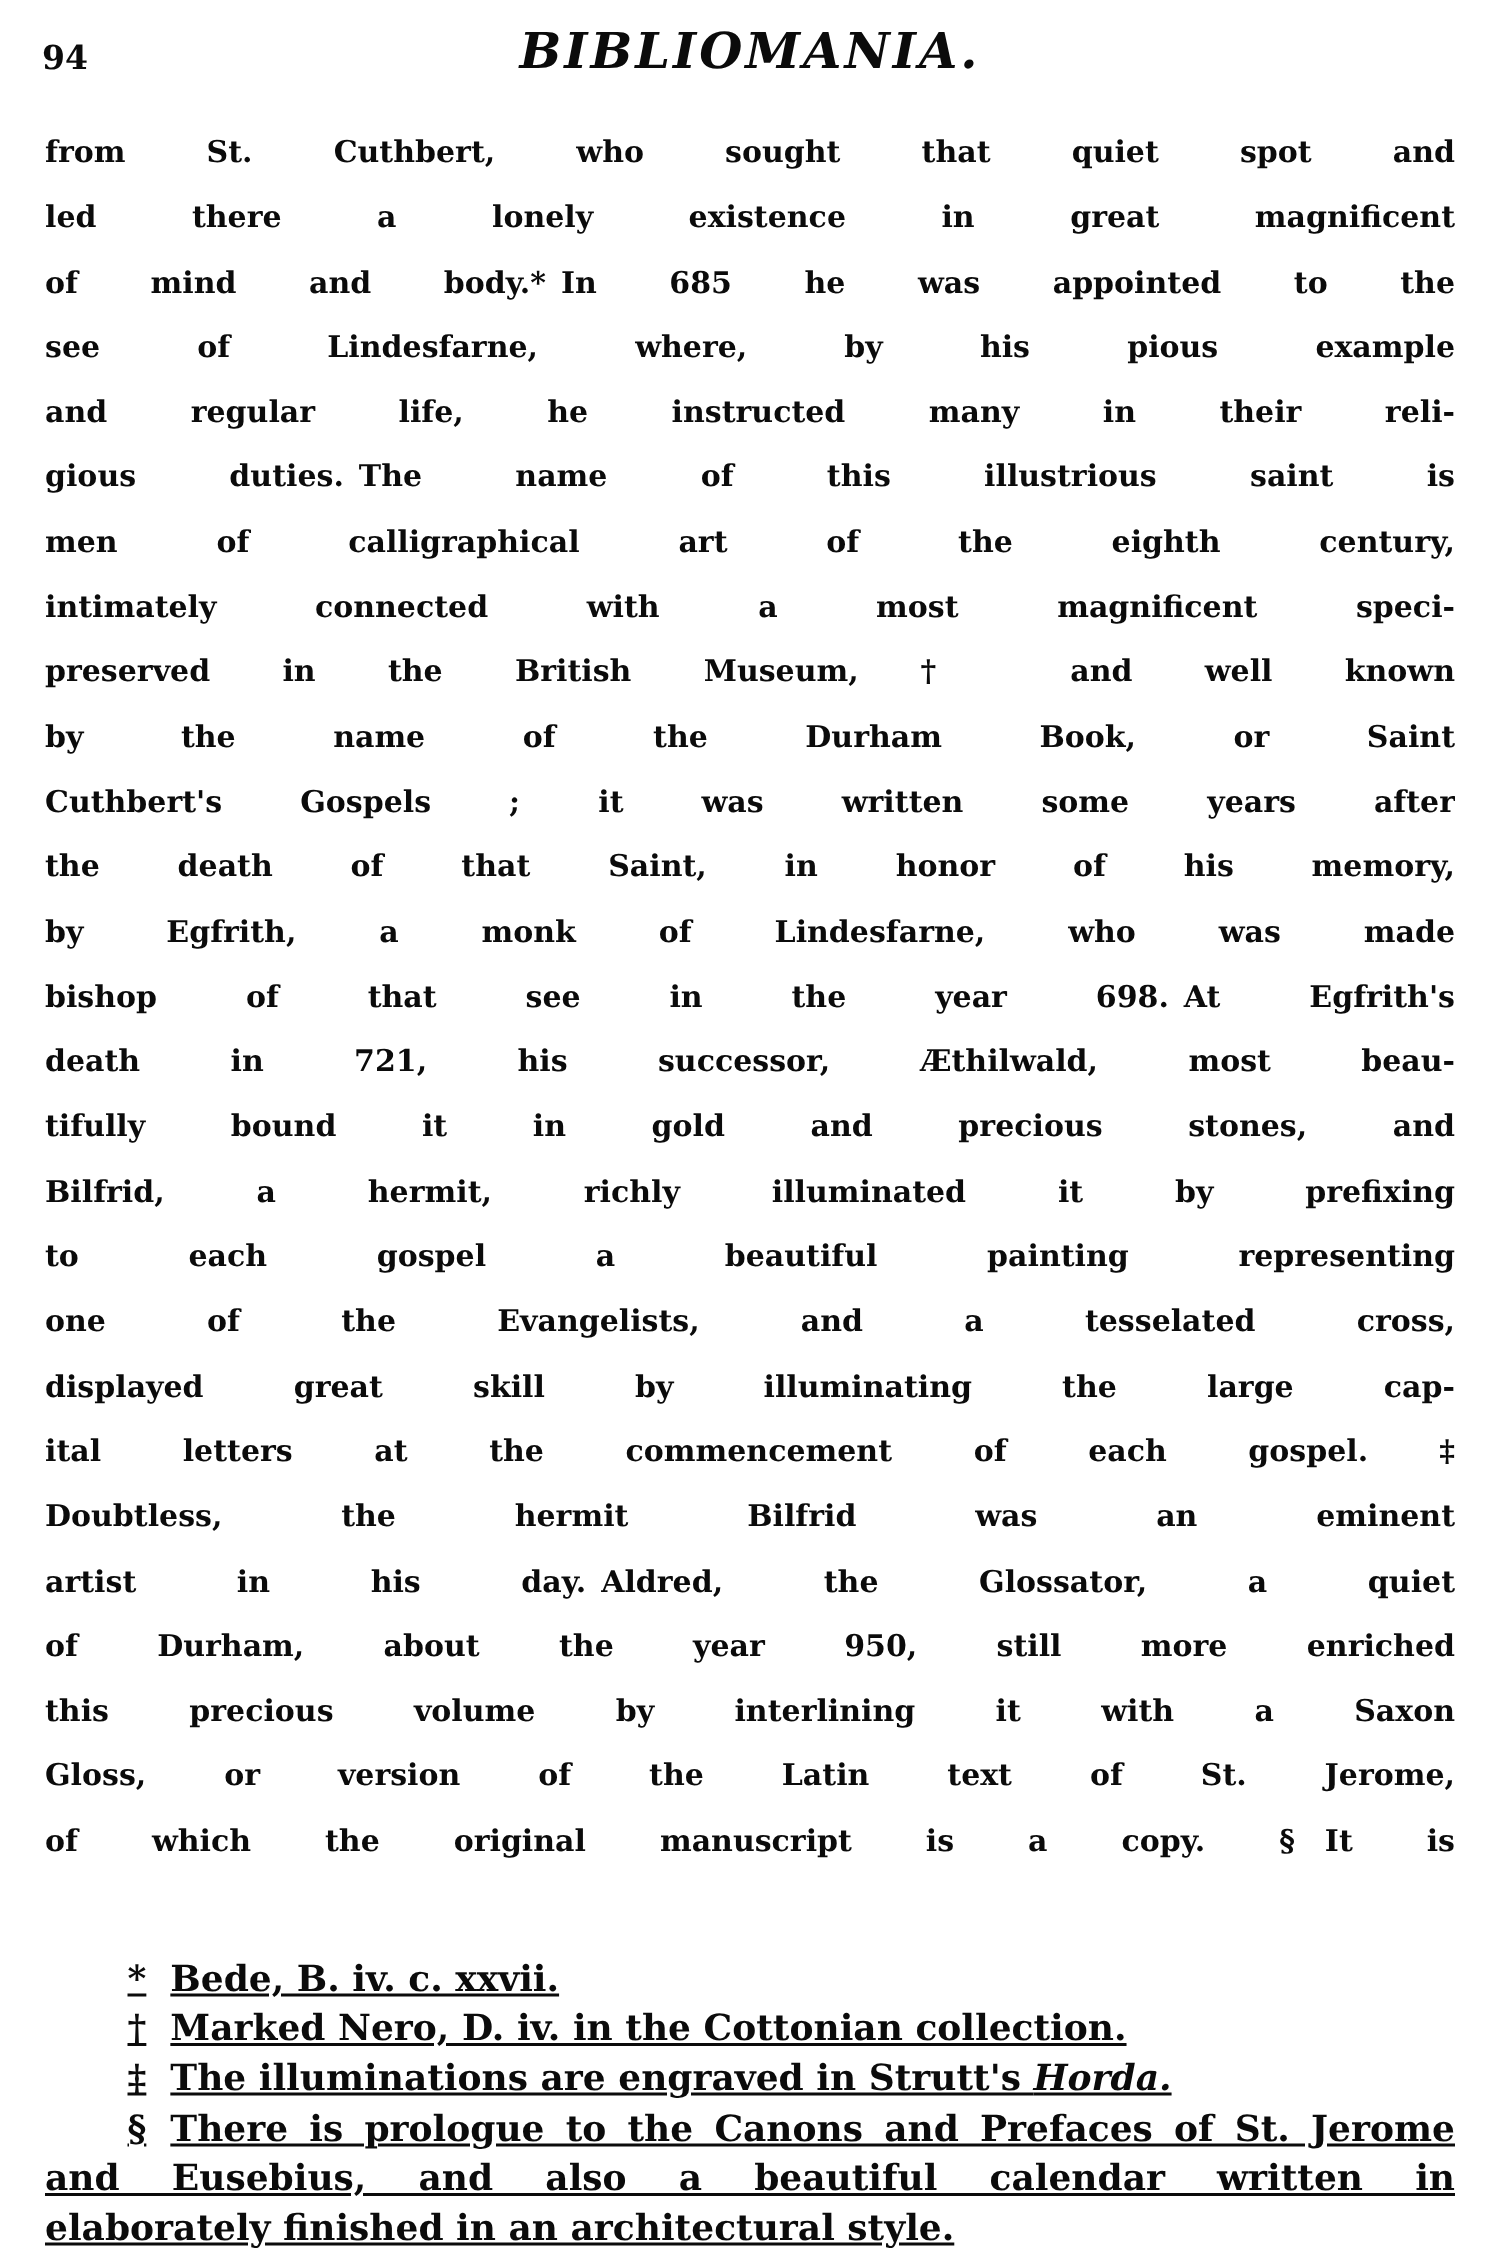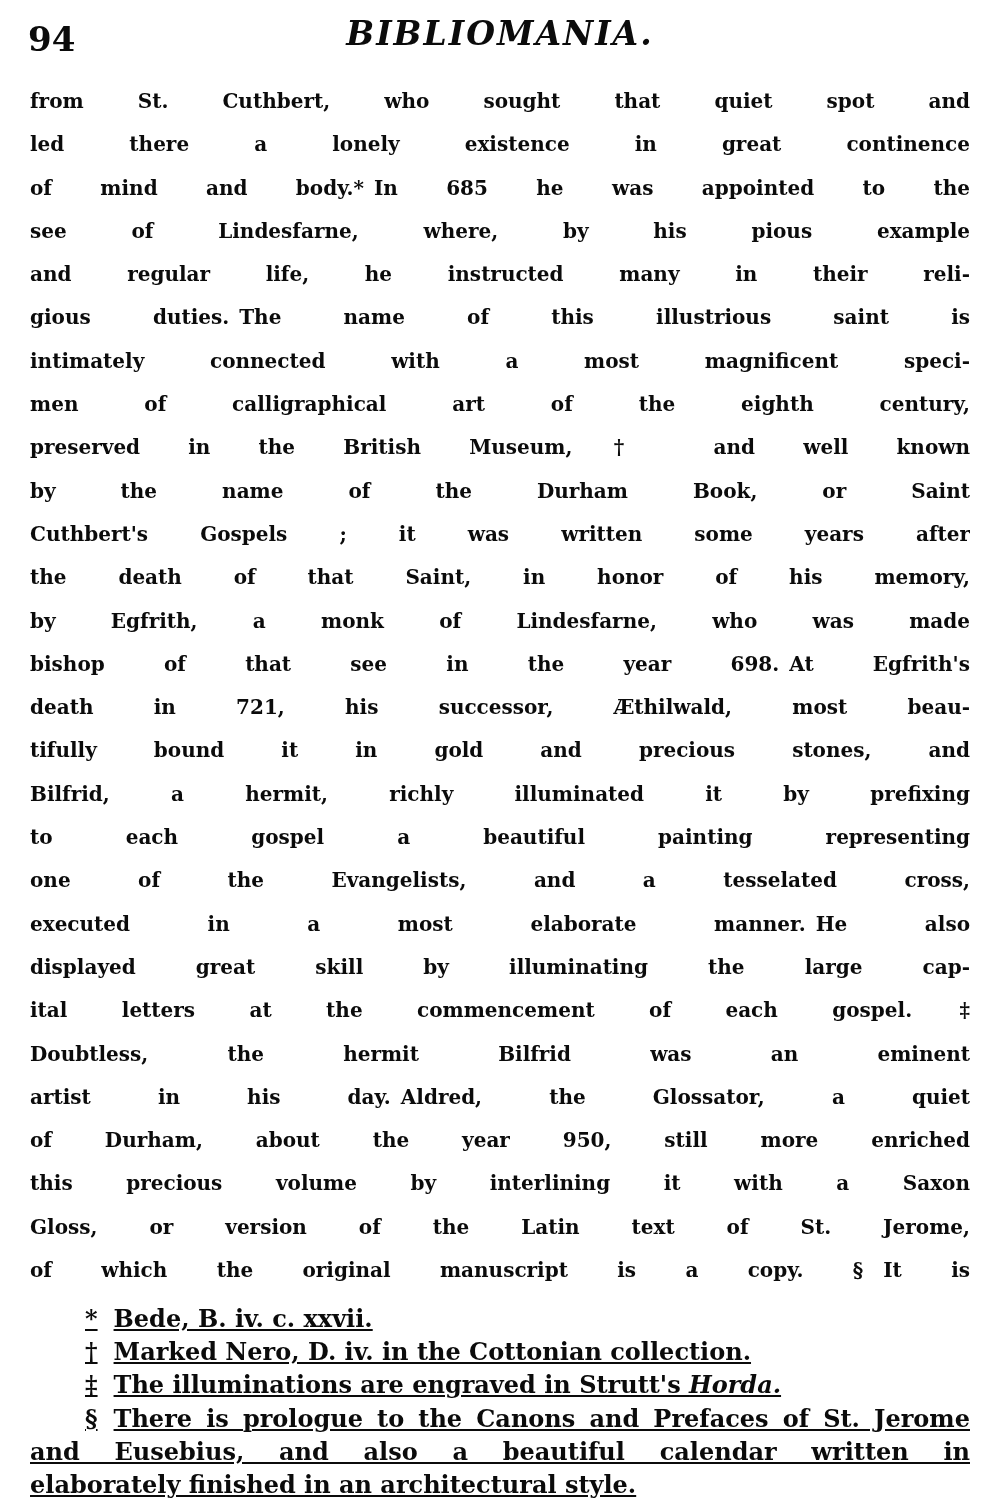--- a/index.html
+++ b/index.html
@@ -12,21 +12,21 @@
     font-family: "DejaVu Serif", "Liberation Serif", serif;
     color: #0b0b0b;
     font-weight: bold;
     -webkit-font-smoothing: antialiased;
   }
   .page { position: absolute; inset: 0; }
   .page-number {
     position: absolute;
     left: 28px;
     top: 20px;
-    font-size: 34px;
+    font-size: 22px;
     line-height: 38px;
   }
   .page-title {
     position: absolute;
     left: 30px;
     top: 14px;
     width: 940px;
     text-align: center;
     font-size: 33px;
     line-height: 40px;
@@ -74,39 +74,38 @@
 <body>
 
 <div class="page">
 
   <div class="page-number">94</div>
 
   <div class="page-title">BIBLIOMANIA.</div>
 
   <div class="body-text">
       <div class="bline">from St. Cuthbert, who sought that quiet spot and</div>
-      <div class="bline">led there a lonely existence in great continence</div>
+      <div class="bline">led there a lonely existence in great magnificent</div>
       <div class="bline">of mind and body.* In 685 he was appointed to the</div>
       <div class="bline">see of Lindesfarne, where, by his pious example</div>
       <div class="bline">and regular life, he instructed many in their reli-</div>
       <div class="bline">gious duties. The name of this illustrious saint is</div>
+      <div class="bline">men of calligraphical art of the eighth century,</div>
       <div class="bline">intimately connected with a most magnificent speci-</div>
-      <div class="bline">men of calligraphical art of the eighth century,</div>
       <div class="bline">preserved in the British Museum,† and well known</div>
       <div class="bline">by the name of the Durham Book, or Saint</div>
       <div class="bline">Cuthbert's Gospels ; it was written some years after</div>
       <div class="bline">the death of that Saint, in honor of his memory,</div>
       <div class="bline">by Egfrith, a monk of Lindesfarne, who was made</div>
       <div class="bline">bishop of that see in the year 698. At Egfrith's</div>
       <div class="bline">death in 721, his successor, Æthilwald, most beau-</div>
       <div class="bline">tifully bound it in gold and precious stones, and</div>
       <div class="bline">Bilfrid, a hermit, richly illuminated it by prefixing</div>
       <div class="bline">to each gospel a beautiful painting representing</div>
       <div class="bline">one of the Evangelists, and a tesselated cross,</div>
-      <div class="bline">executed in a most elaborate manner. He also</div>
       <div class="bline">displayed great skill by illuminating the large cap-</div>
       <div class="bline">ital letters at the commencement of each gospel.‡</div>
       <div class="bline">Doubtless, the hermit Bilfrid was an eminent</div>
       <div class="bline">artist in his day. Aldred, the Glossator, a quiet</div>
       <div class="bline">of Durham, about the year 950, still more enriched</div>
       <div class="bline">this precious volume by interlining it with a Saxon</div>
       <div class="bline">Gloss, or version of the Latin text of St. Jerome,</div>
       <div class="bline">of which the original manuscript is a copy. § It is</div>
     </div>
 

